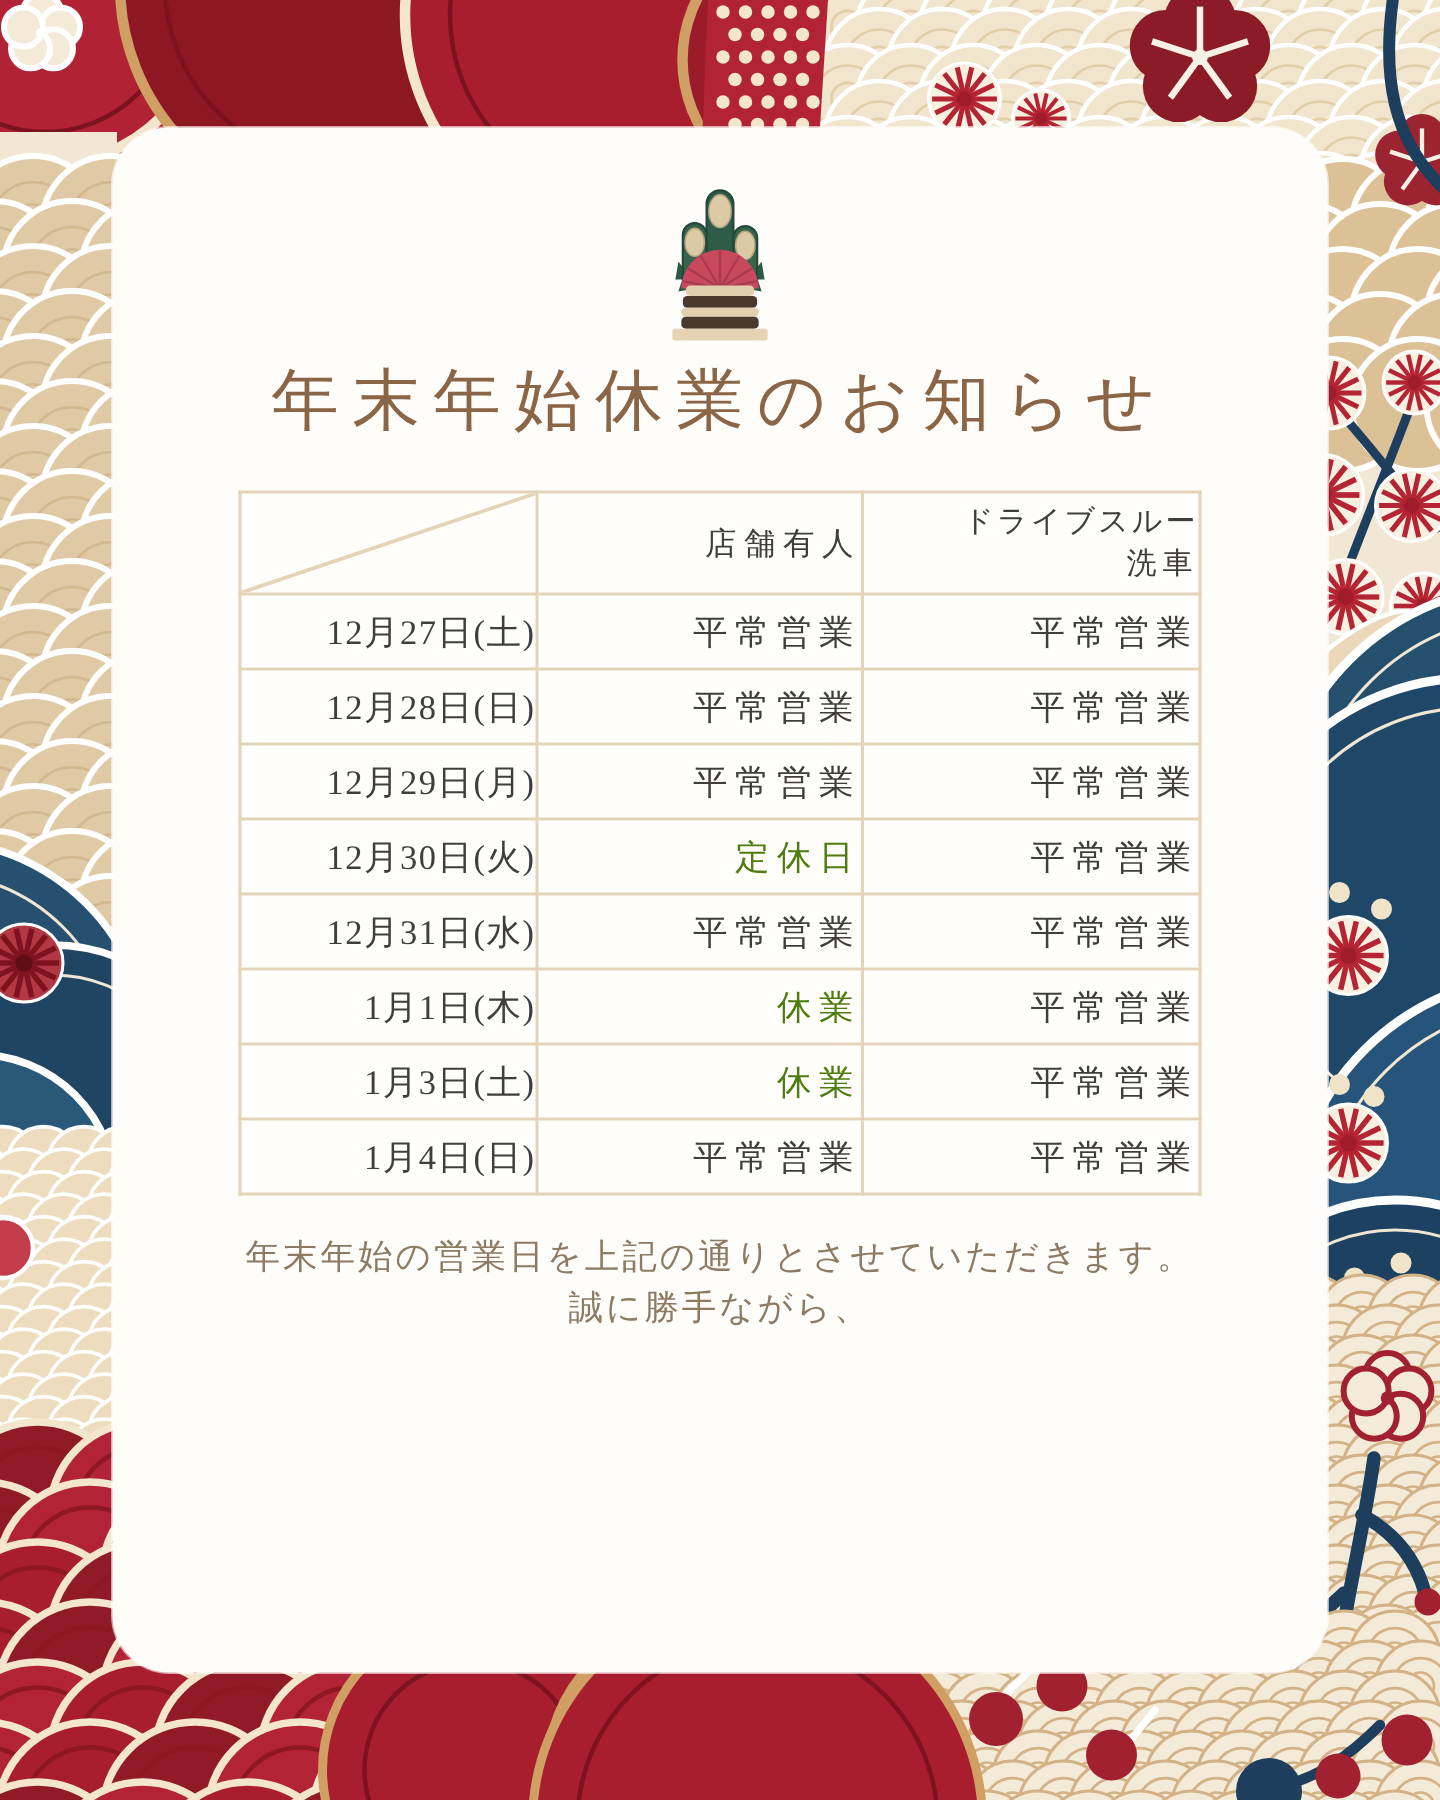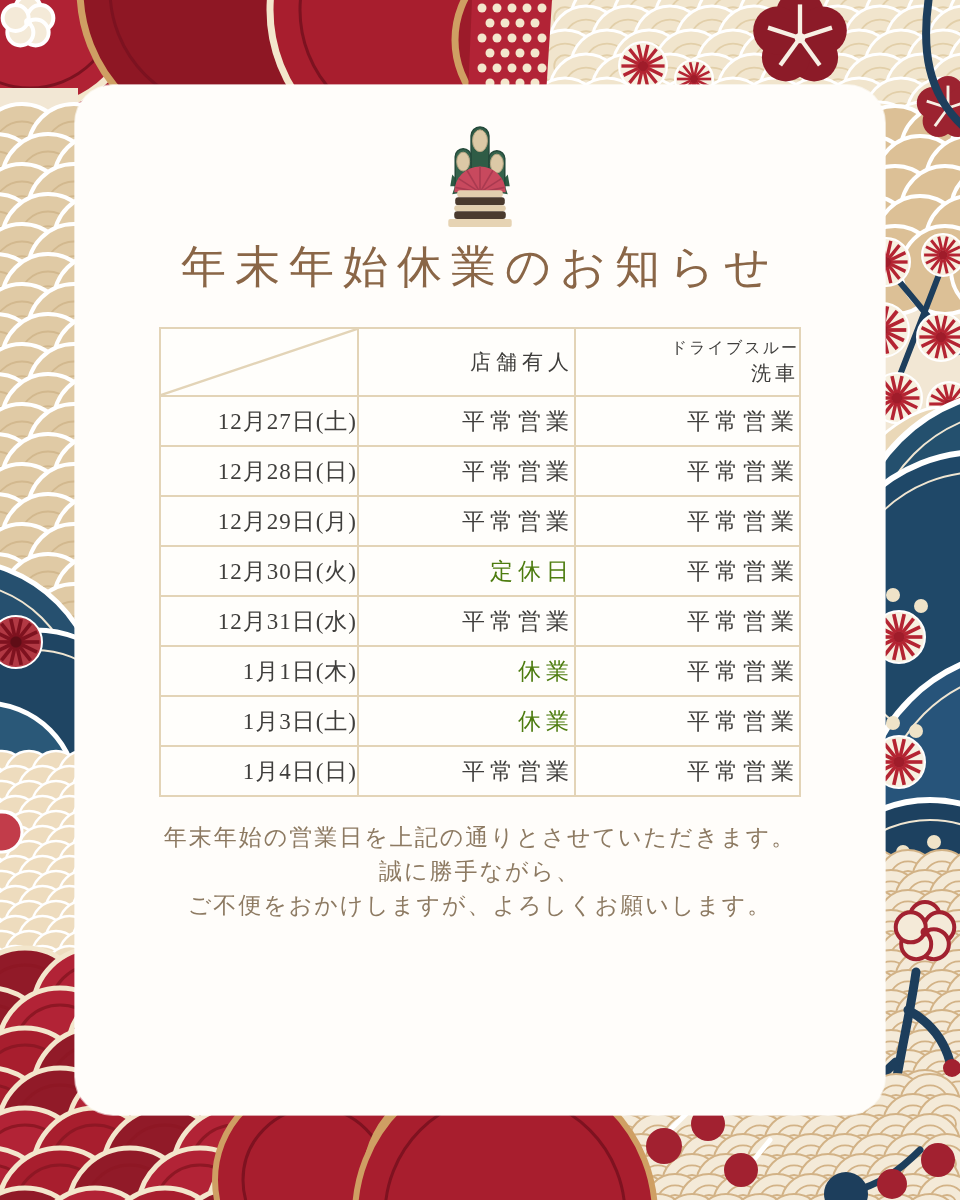--- a/index.html
+++ b/index.html
@@ -24,21 +24,21 @@
     background:#fffefb;
     text-align:right;
   }
   table.schedule col.c1{width:198px}
   table.schedule col.c2{width:217px}
   table.schedule col.c3{width:225px}
   .schedule th,.schedule td{border:2px solid #e3d4b7;padding:0;}
   .schedule thead tr{height:68px}
   .schedule tbody tr{height:50px}
   .schedule th{font-weight:400;font-size:21px;color:#3f3e3c;letter-spacing:5px;line-height:1.4;}
-  .schedule th .sub{font-size:16px;letter-spacing:2px;display:block;}
+  .schedule th .sub{font-size:20px;letter-spacing:2px;display:block;}
   .schedule th .sub2{font-size:20px;letter-spacing:4px;display:block;}
   .schedule td{font-size:23px;color:#3f3e3c;letter-spacing:1px;}
   .schedule td.status{letter-spacing:5px;border-radius:18px;}
   .schedule td.closed{color:#4d7c0f;}
   .corner-cell{position:relative;}
   .corner-cell svg{position:absolute;left:0;top:0;width:100%;height:100%;display:block;}
   .footer-note{margin-top:24px;font-size:23px;line-height:34px;color:#8d7a62;letter-spacing:2px;}
 </style>
 </head>
 <body>
@@ -1753,15 +1753,14 @@
           <td>1月4日(日)</td>
           <td class="status">平常営業</td>
           <td class="status">平常営業</td>
         </tr>
       </tbody>
   </table>
 
   <div class="footer-note">
     <div>年末年始の営業日を上記の通りとさせていただきます。</div>
     <div>誠に勝手ながら、</div>
-    <div>ご不便をおかけしますが、よろしくお願いします。</div>
   </div>
 </div>
 
 </body></html>

